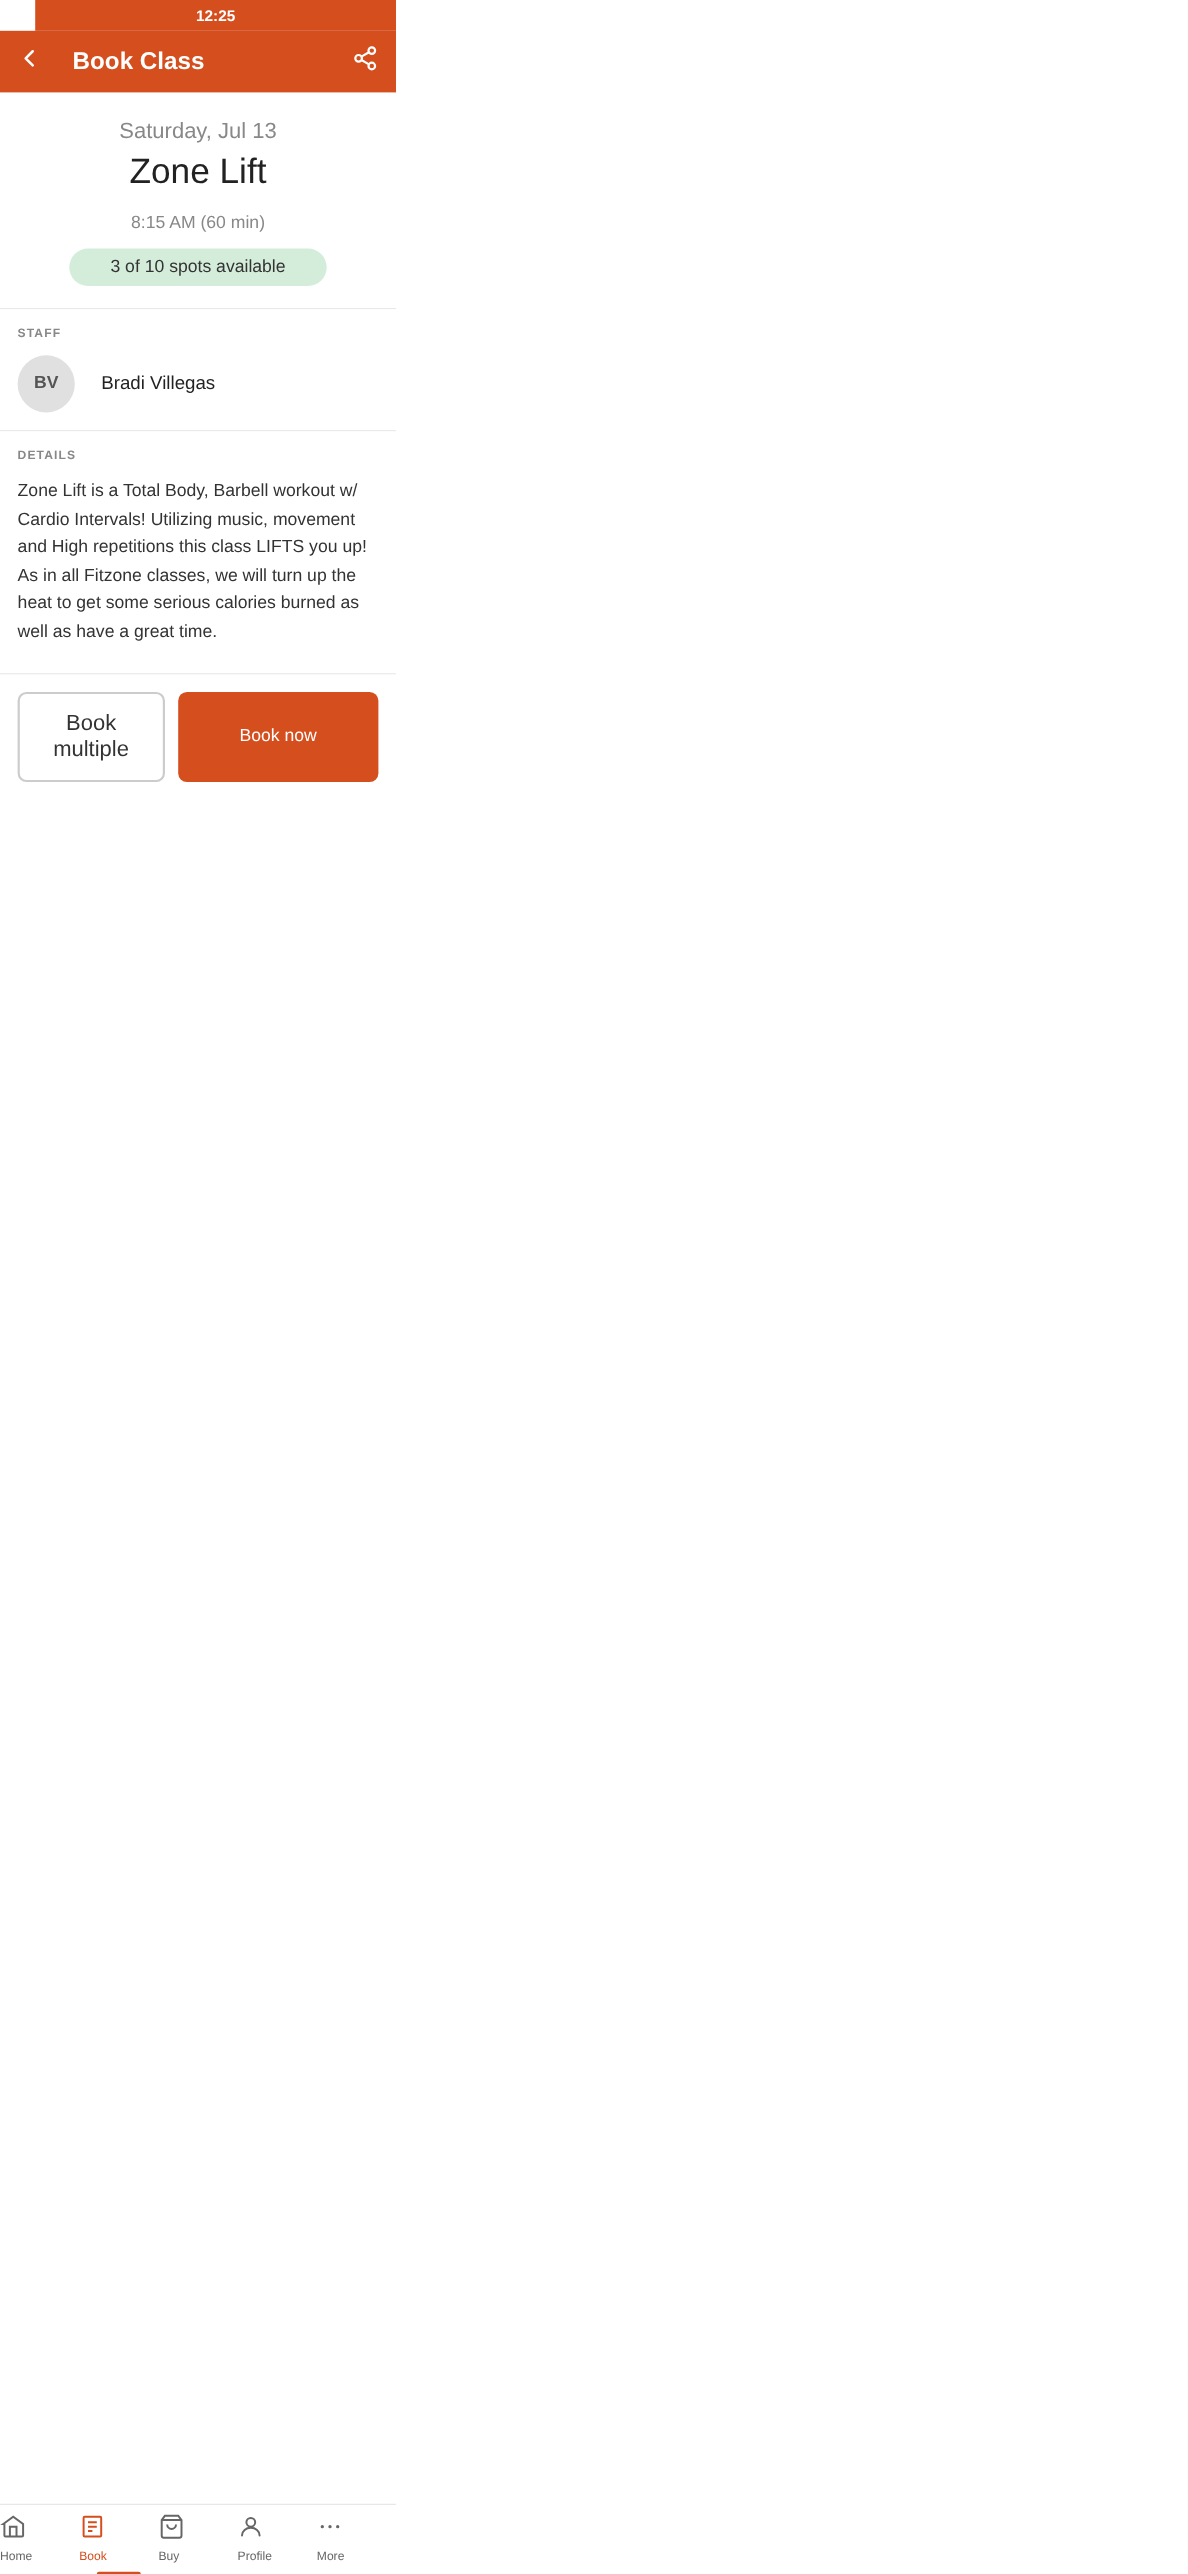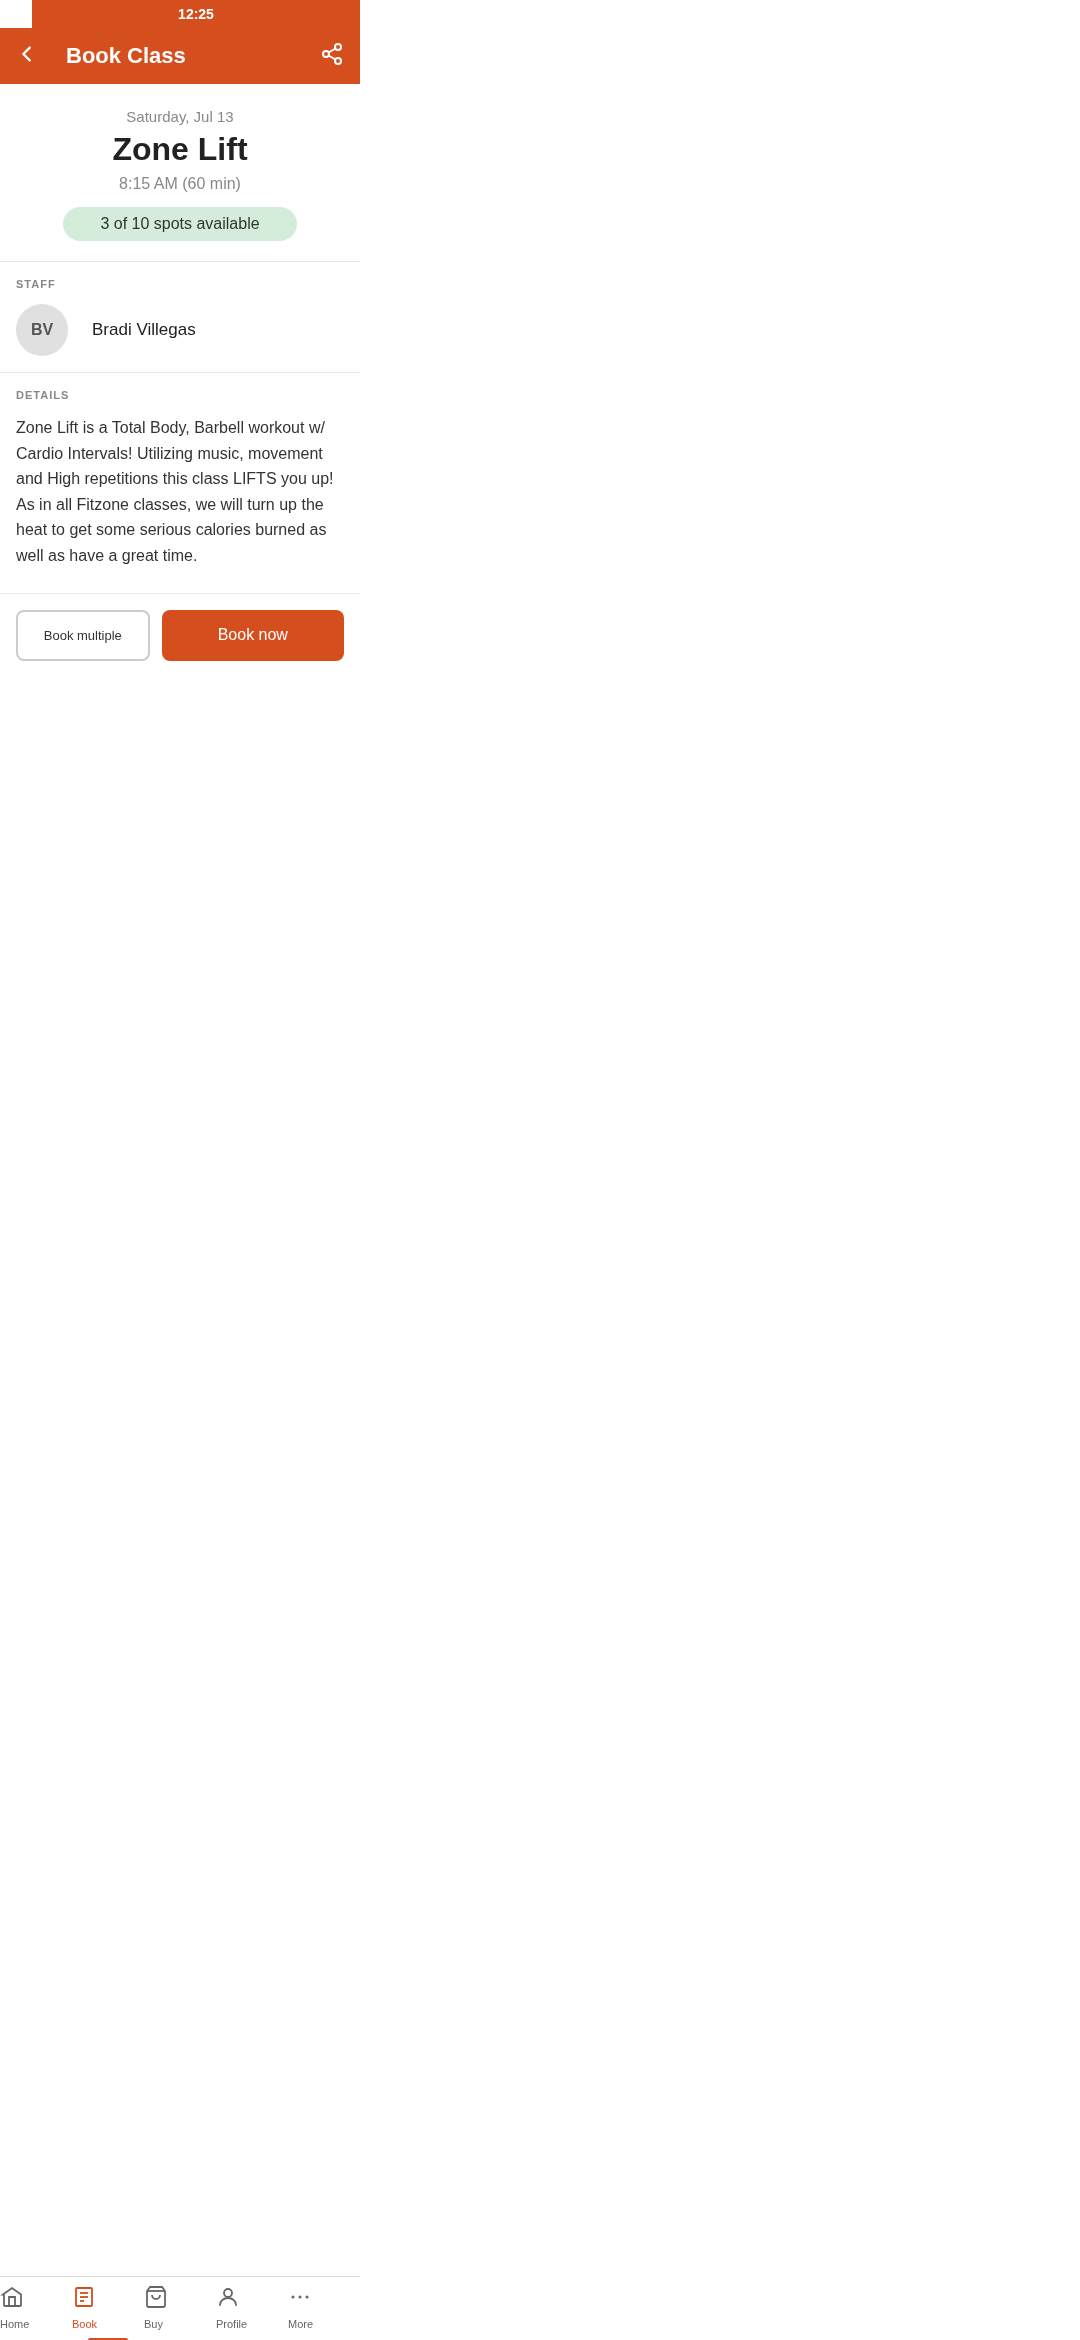--- a/index.html
+++ b/index.html
@@ -72,29 +72,29 @@
 
     
     .hero {
       padding: 24px 16px 20px;
       text-align: center;
       border-bottom: 1px solid #e8e8e8;
     }
 
     .class-date {
       color: #888;
-      font-size: 15px;
+      font-size: 20px;
       margin-bottom: 6px;
     }
 
     .class-name {
       color: #222;
       font-size: 32px;
-      font-weight: 700;
-      margin-bottom: 7px;
+      font-weight: 400;
+      margin-bottom: 20px;
     }
 
     .class-time {
       color: #888;
       font-size: 16px;
       margin-bottom: 14px;
     }
 
     .spots-badge {
       display: inline-block;
@@ -165,21 +165,21 @@
       background: #fff;
     }
 
     .btn-outline {
       flex: 1;
       padding: 16px 12px;
       border: 2px solid #ccc;
       border-radius: 8px;
       background: #fff;
       color: #333;
-      font-size: 13px;
+      font-size: 20px;
       font-weight: 500;
       cursor: pointer;
     }
 
     .btn-primary {
       flex: 1.5;
       padding: 16px 12px;
       border: none;
       border-radius: 8px;
       background: #d44e1e;

